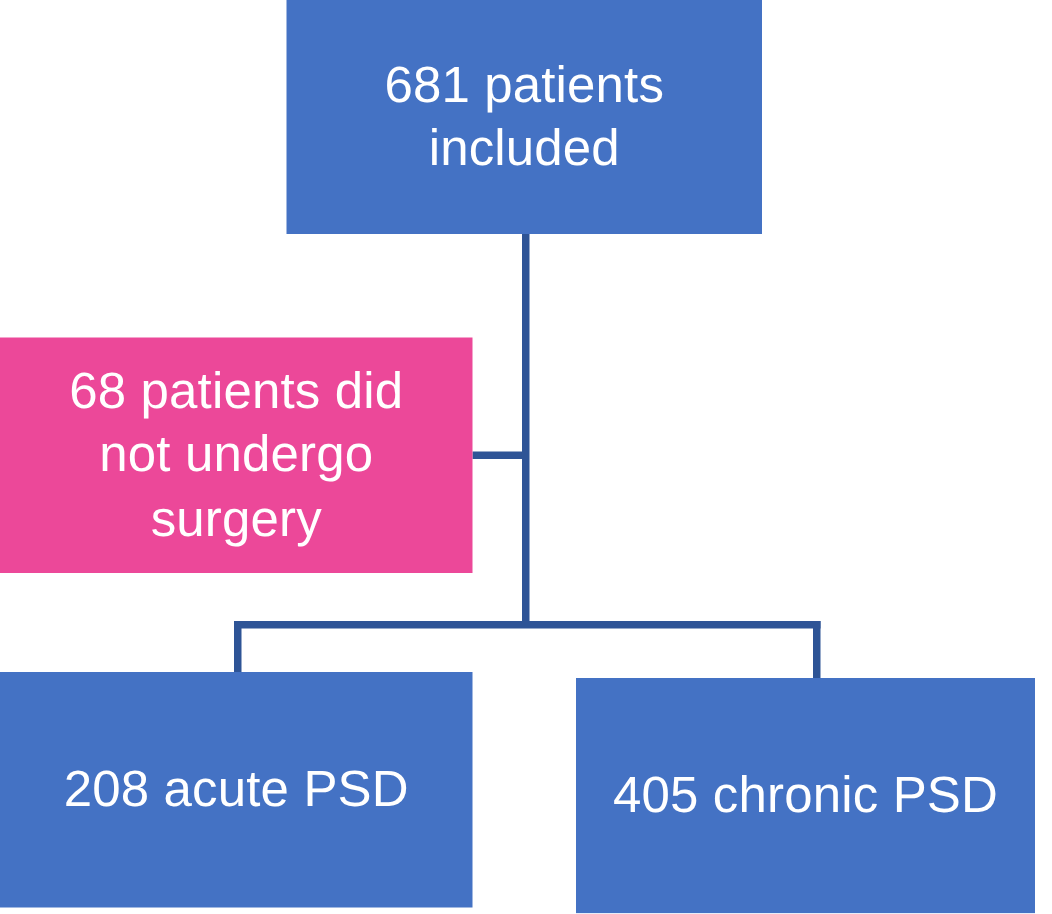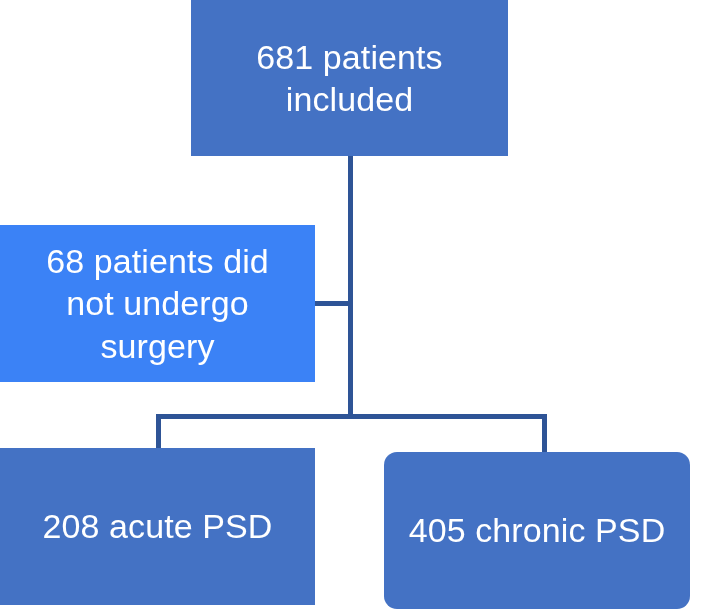--- a/index.html
+++ b/index.html
@@ -59,21 +59,20 @@
     width: 315px;
     height: 157px;
   }
 
   
   .node-chronic {
     left: 384px;
     top: 452px;
     width: 306px;
     height: 157px;
-    border-radius: 13px;
   }
 
   .connector {
     position: absolute;
   }
 
   
   .conn-trunk {
     left: 348px;
     top: 156px;
@@ -126,21 +125,21 @@
 
   <div class="connector conn-leg-left" style="background-color: rgb(46, 84, 150);"></div>
 
   <div class="connector conn-leg-right" style="background-color: rgb(46, 84, 150);"></div>
 
   <div class="node node-root" style="background-color: rgb(68, 114, 196); color: rgb(255, 255, 255);">
     <span>681 patients
 included</span>
   </div>
 
-  <div class="node node-excluded" style="background-color: #3b82f6; color: rgb(255, 255, 255);">
+  <div class="node node-excluded" style="background-color: #ec4899; color: rgb(255, 255, 255);">
     <span>68 patients did
 not undergo
 surgery</span>
   </div>
 
   <div class="node node-acute" style="background-color: rgb(68, 114, 196); color: rgb(255, 255, 255);">
     <span>208 acute PSD</span>
   </div>
 
   <div class="node node-chronic" style="background-color: rgb(68, 114, 196); color: rgb(255, 255, 255);">

